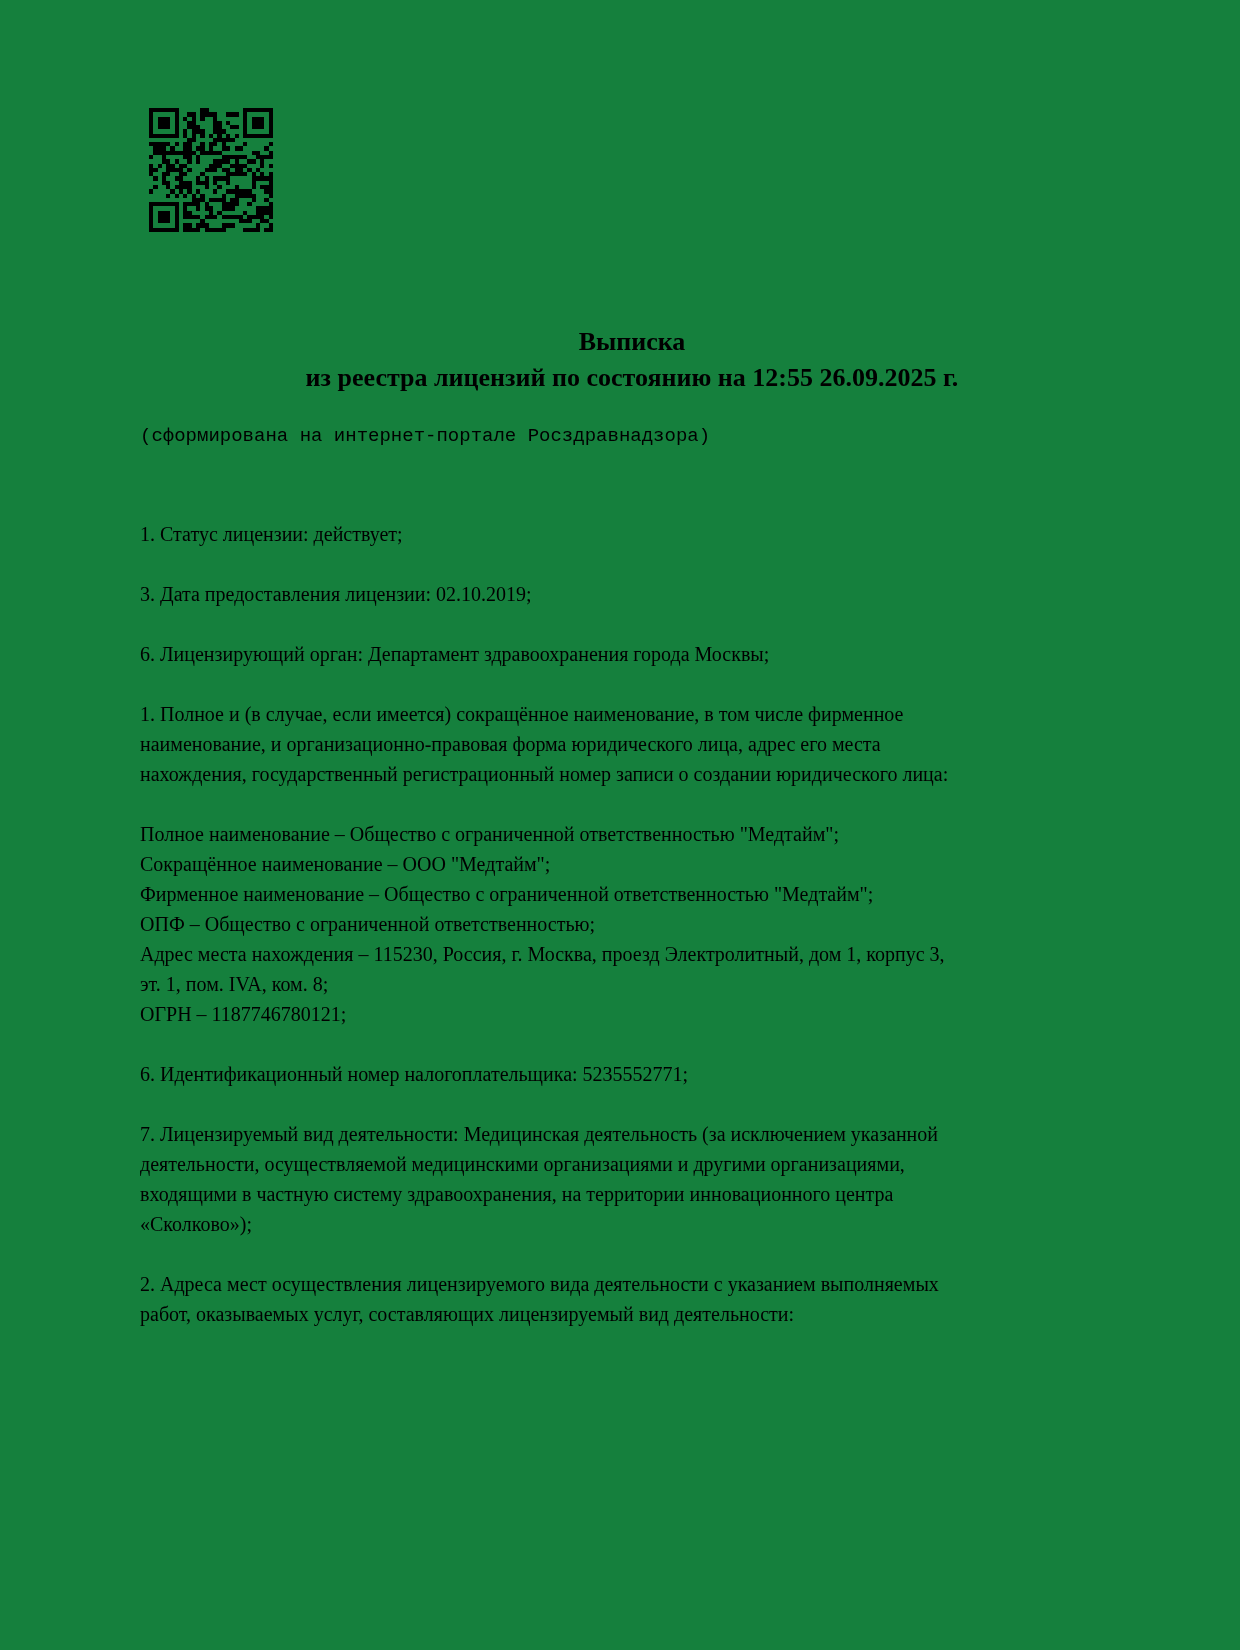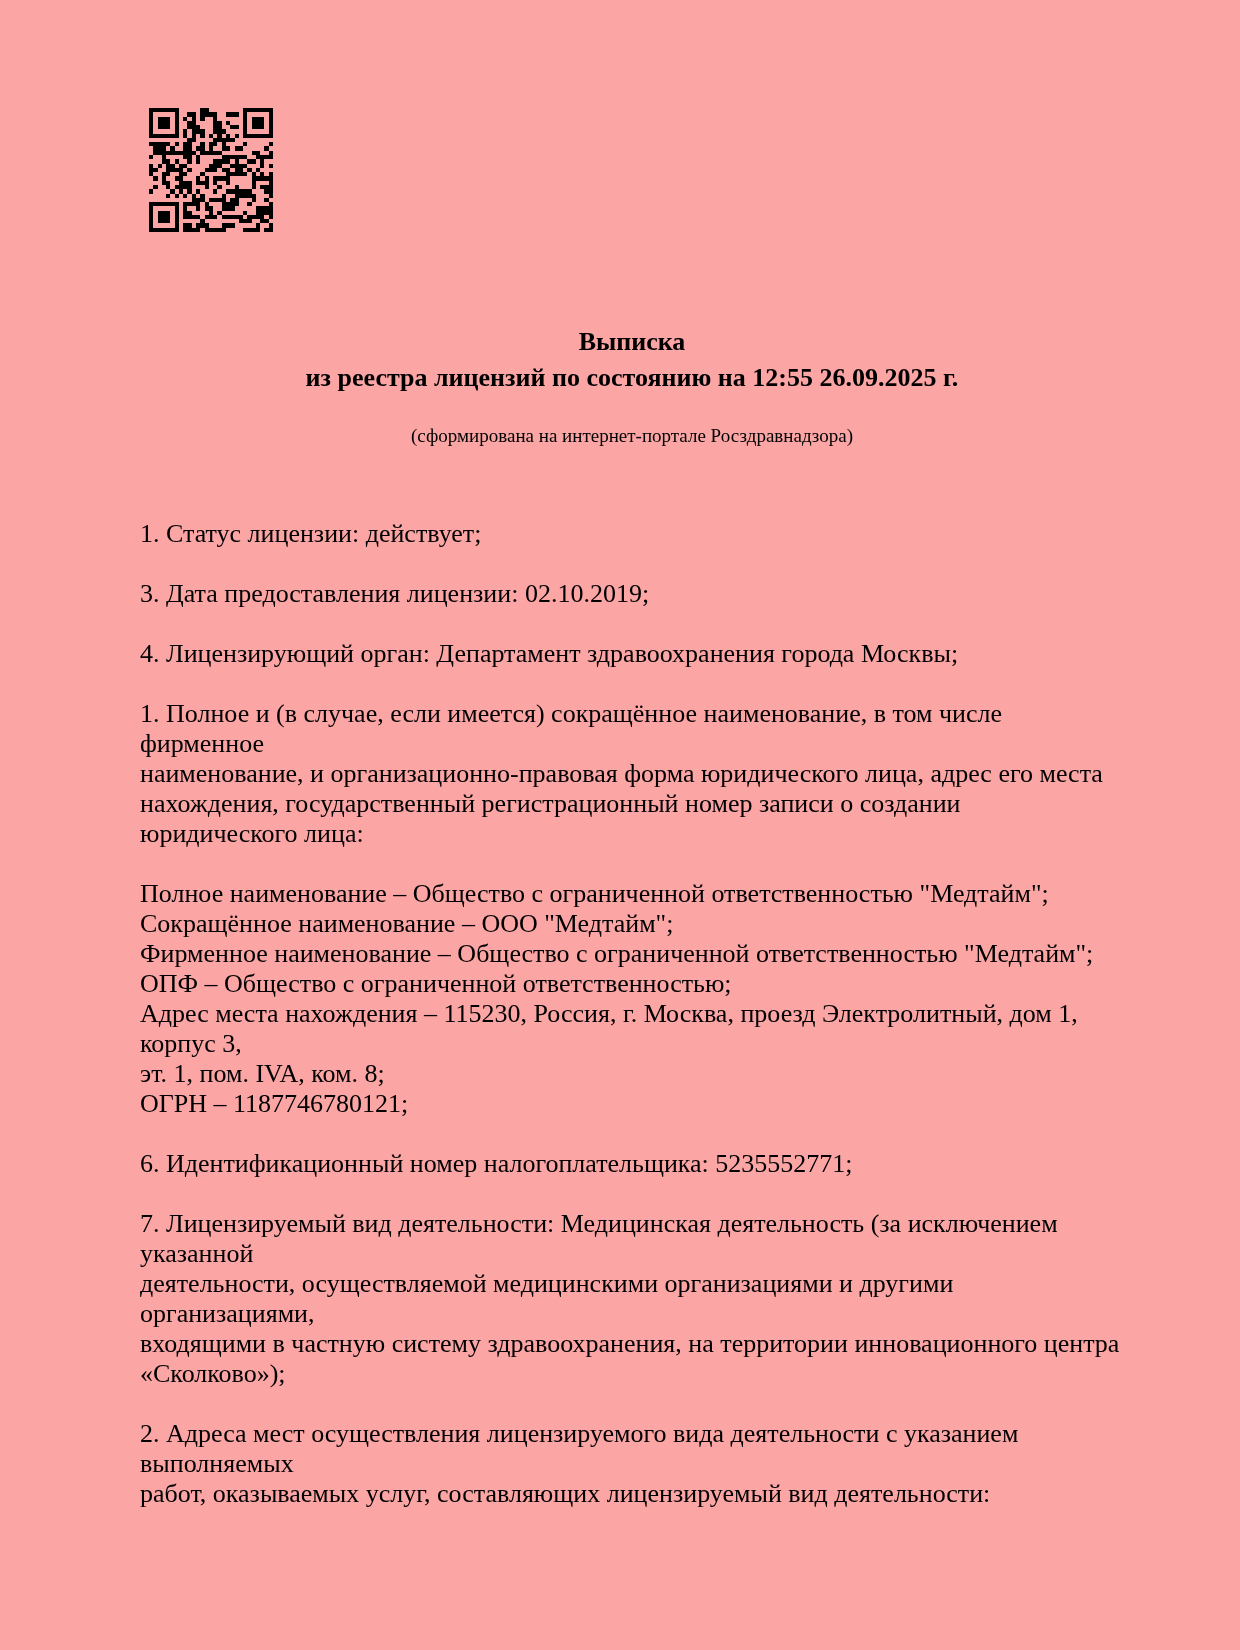--- a/index.html
+++ b/index.html
@@ -8,21 +8,21 @@
     height: 1650px;
     background: #ffffff;
     position: relative;
     font-family: "Liberation Serif", "DejaVu Serif", serif;
     color: #000000;
     overflow: hidden;
   }
   .page {
     position: absolute;
     inset: 0;
-    background: #fca5a5;
+    background: #15803d;
     padding-left: 40px;
   }
   .qr {
     position: absolute;
     left: 149px;
     top: 108px;
     width: 124px;
     height: 124px;
   }
   .qr svg { display: block; width: 100%; height: 100%; }
@@ -34,30 +34,31 @@
     text-align: center;
     font-weight: bold;
     font-size: 26px;
     line-height: 36px;
   }
   .subtitle {
     position: absolute;
     left: 140px;
     top: 424px;
     width: 984px;
-    text-align: center;
+    text-align: left;
     font-size: 19px;
     line-height: 24px;
+    font-family: Liberation Mono, monospace;
   }
   .body-text {
     position: absolute;
     left: 140px;
     top: 519px;
     width: 984px;
-    font-size: 26px;
+    font-size: 20px;
     line-height: 30px;
   }
   .para {
     white-space: pre-line;
     margin: 0 0 30px 0;
   }
 </style>
 </head>
 <body>
 
@@ -493,21 +494,21 @@
   <div class="title-block">
     <div>Выписка</div>
     <div>из реестра лицензий по состоянию на 12:55 26.09.2025 г.</div>
   </div>
 
   <div class="subtitle">(сформирована на интернет-портале Росздравнадзора)</div>
 
   <div class="body-text">
     <div class="para">1. Статус лицензии: действует;</div>
     <div class="para">3. Дата предоставления лицензии: 02.10.2019;</div>
-    <div class="para">4. Лицензирующий орган: Департамент здравоохранения города Москвы;</div>
+    <div class="para">6. Лицензирующий орган: Департамент здравоохранения города Москвы;</div>
     <div class="para">1. Полное и (в случае, если имеется) сокращённое наименование, в том числе фирменное
 наименование, и организационно-правовая форма юридического лица, адрес его места
 нахождения, государственный регистрационный номер записи о создании юридического лица:</div>
     <div class="para">Полное наименование – Общество с ограниченной ответственностью "Медтайм";
 Сокращённое наименование – ООО "Медтайм";
 Фирменное наименование – Общество с ограниченной ответственностью "Медтайм";
 ОПФ – Общество с ограниченной ответственностью;
 Адрес места нахождения – 115230, Россия, г. Москва, проезд Электролитный, дом 1, корпус 3,
 эт. 1, пом. IVA, ком. 8;
 ОГРН – 1187746780121;</div>

